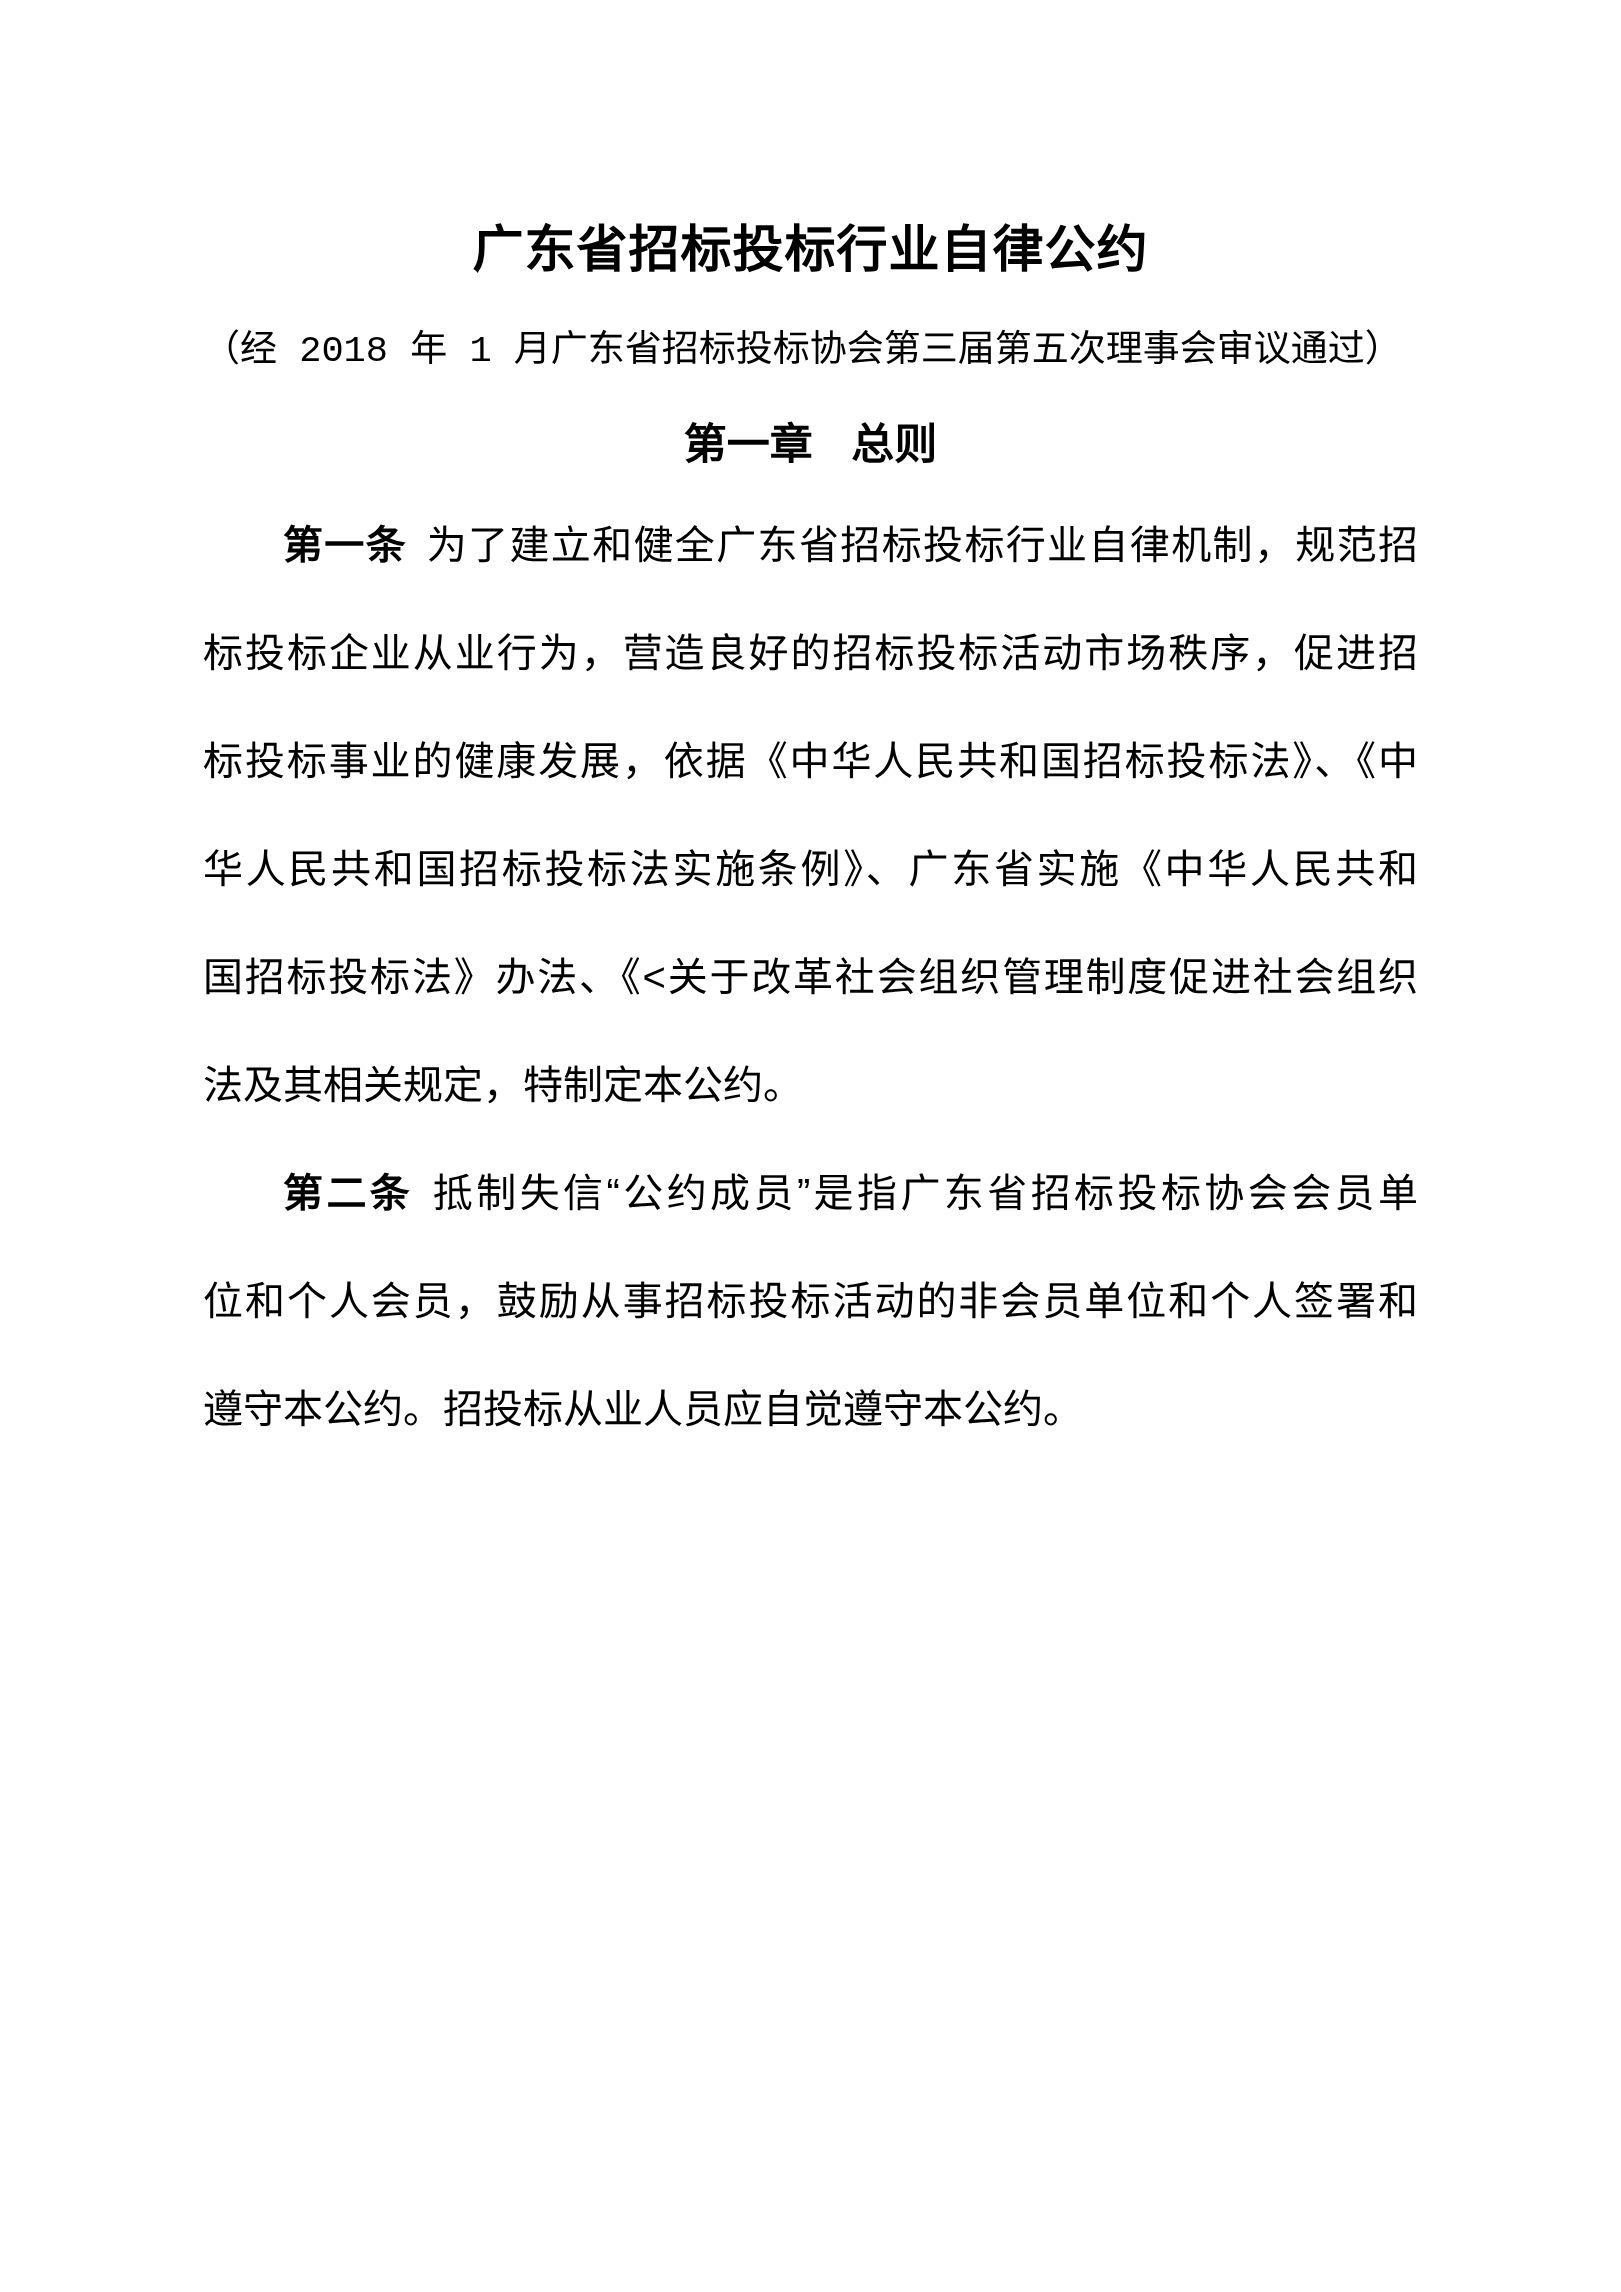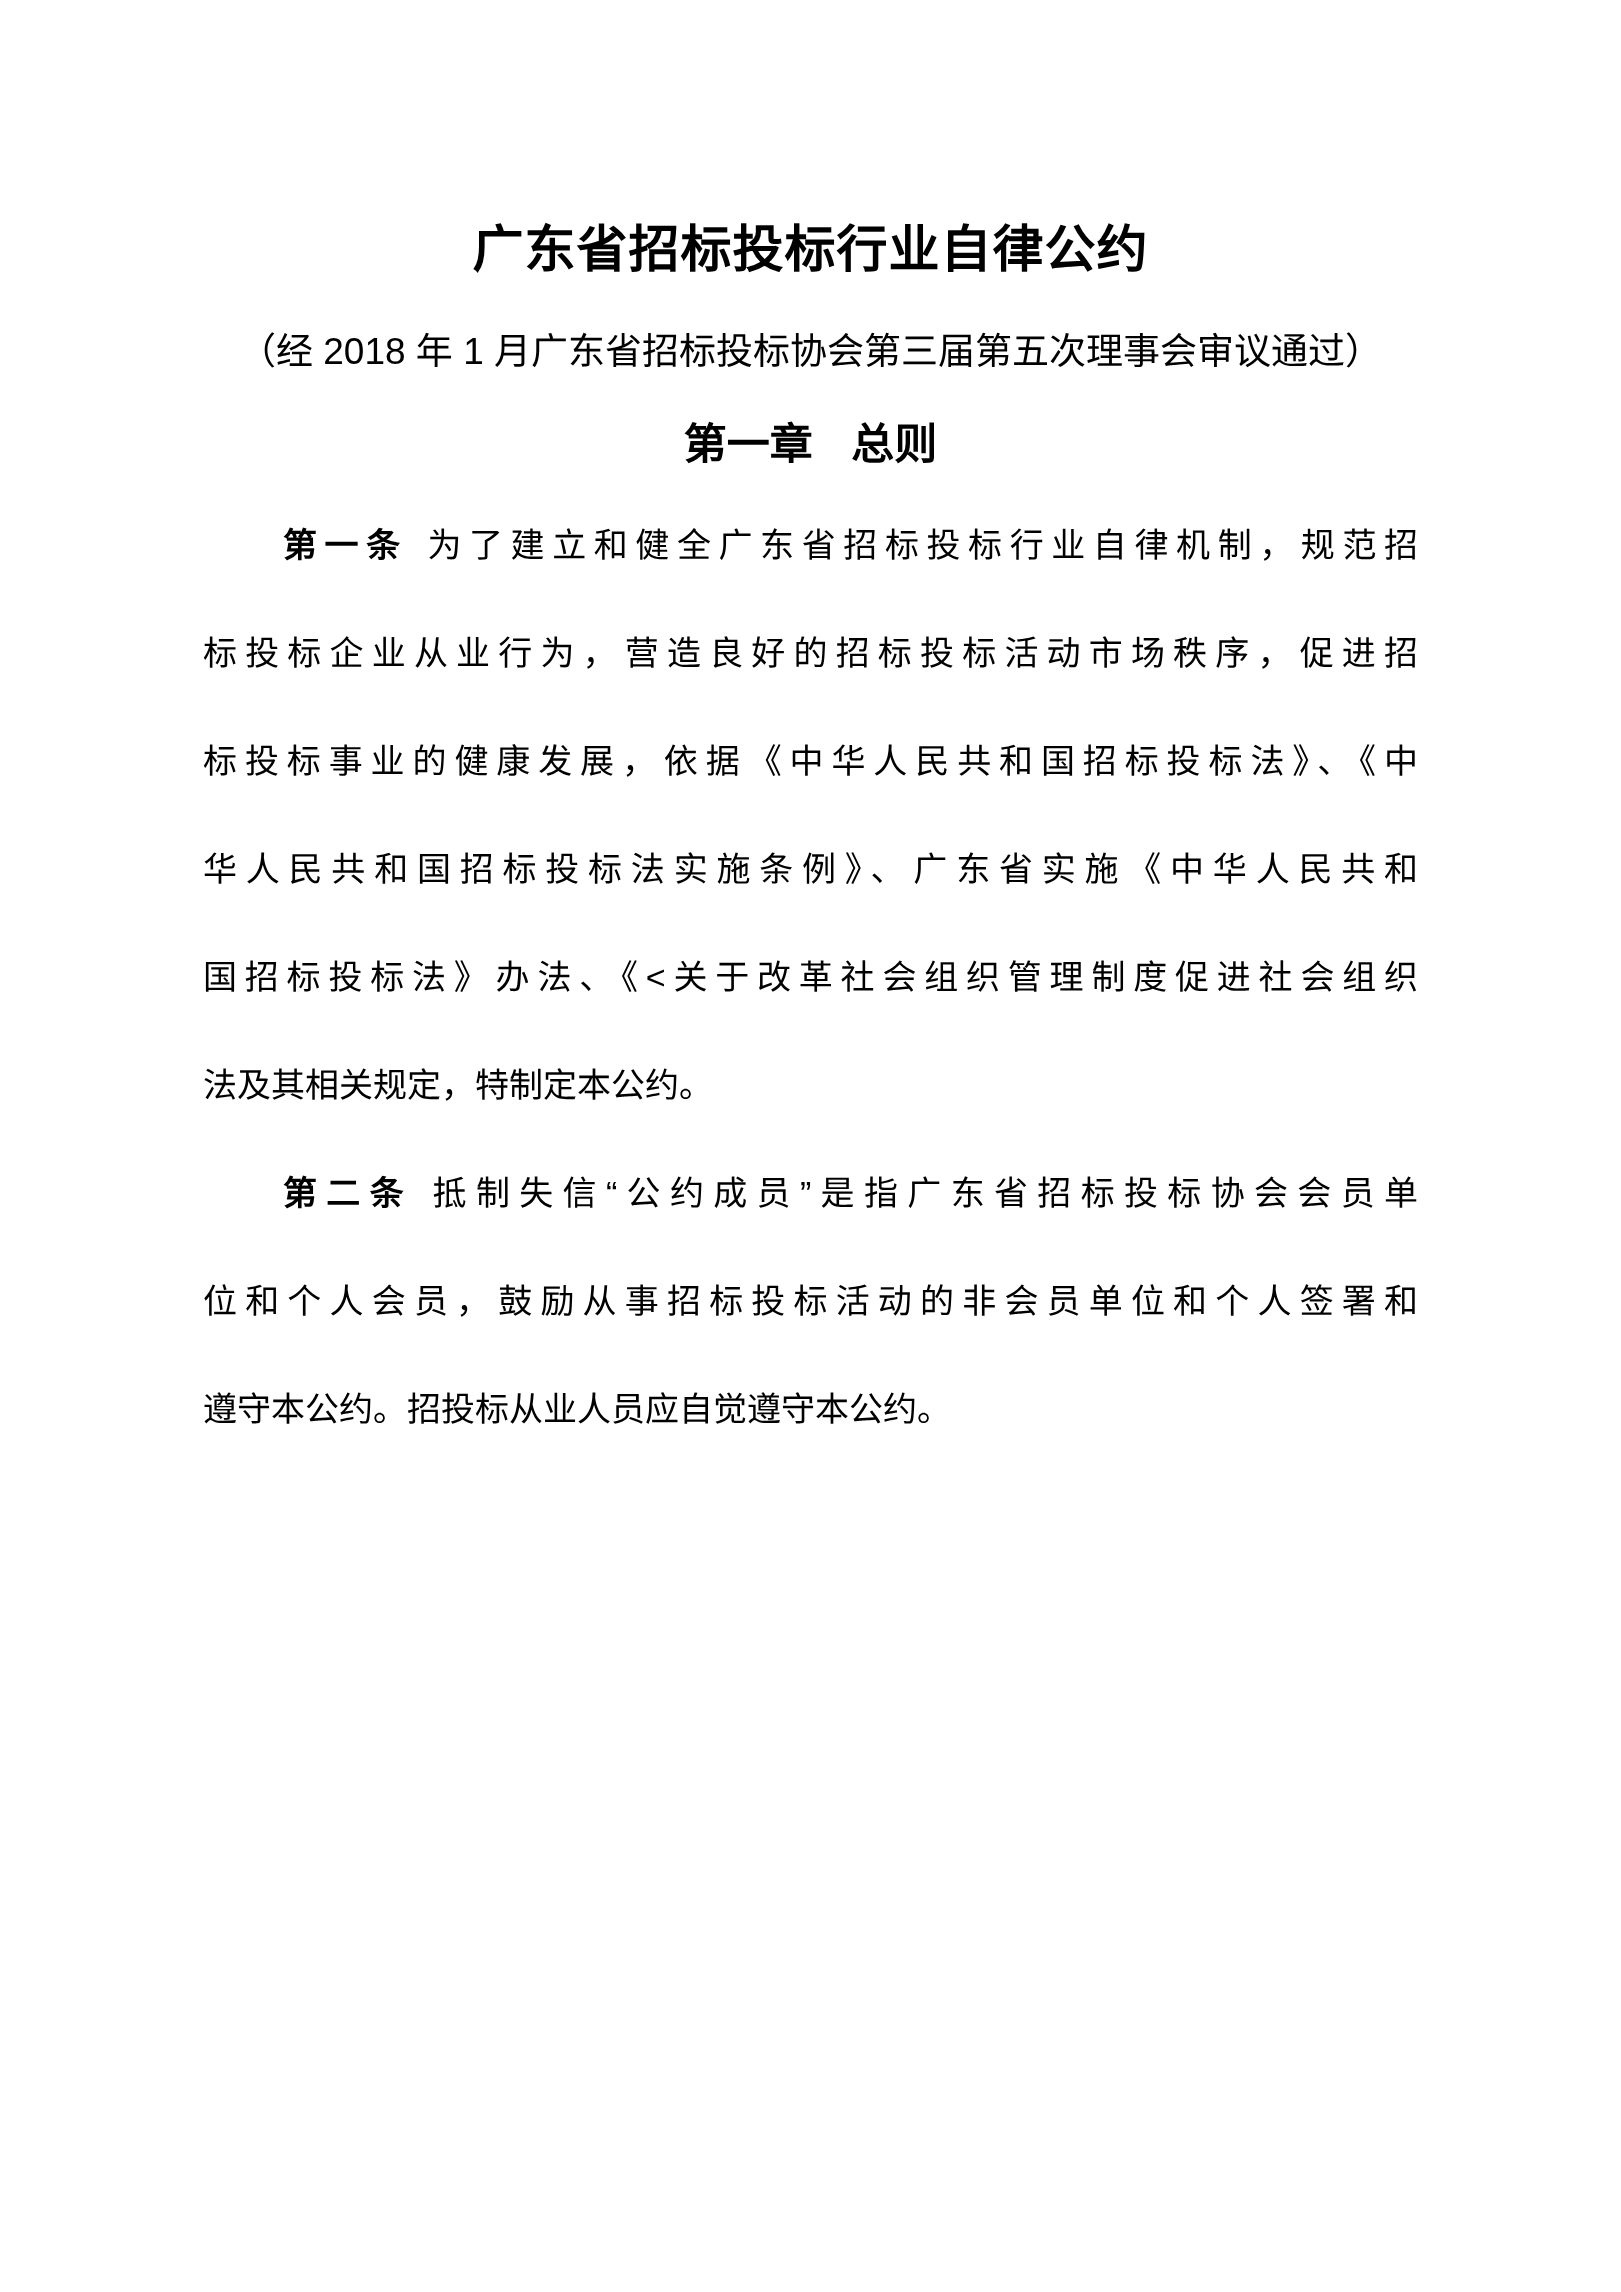--- a/index.html
+++ b/index.html
@@ -25,36 +25,36 @@
     line-height: 59px;
     font-weight: bold;
     text-align: center;
     letter-spacing: 1px;
   }
   .subtitle {
     margin: 51px 0 14px 0;
     font-size: 37px;
     line-height: 43px;
     font-weight: normal;
-    text-align: center;
-    font-family: Liberation Sans, sans-serif;
+    text-align: left;
+    font-family: Liberation Mono, monospace;
   }
   .chapter {
     margin: 47px 0 0 0;
     font-size: 43px;
     line-height: 49px;
     font-weight: bold;
     text-align: center;
   }
   .chapter .chapter-name {
     margin-left: 0.9em;
   }
   .doc-body {
     margin-top: 21.6px;
-    font-size: 34px;
+    font-size: 40px;
   }
   .para {
     margin: 0;
     padding: 0;
   }
   .line {
     display: block;
     height: 108px;
     line-height: 108px;
     white-space: nowrap;

